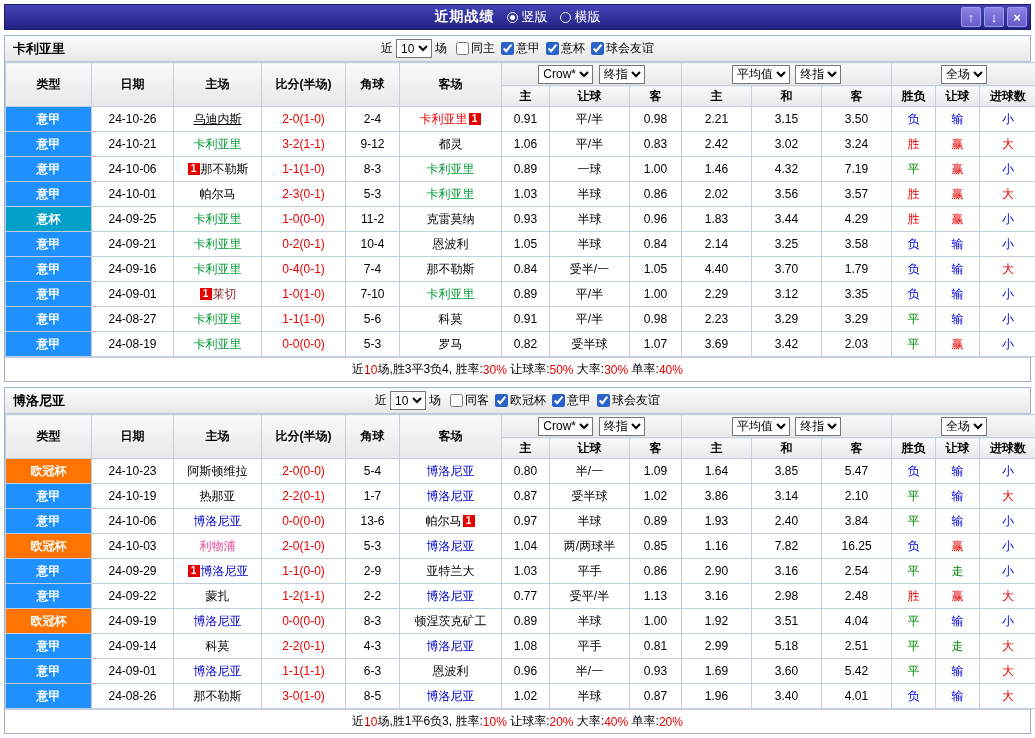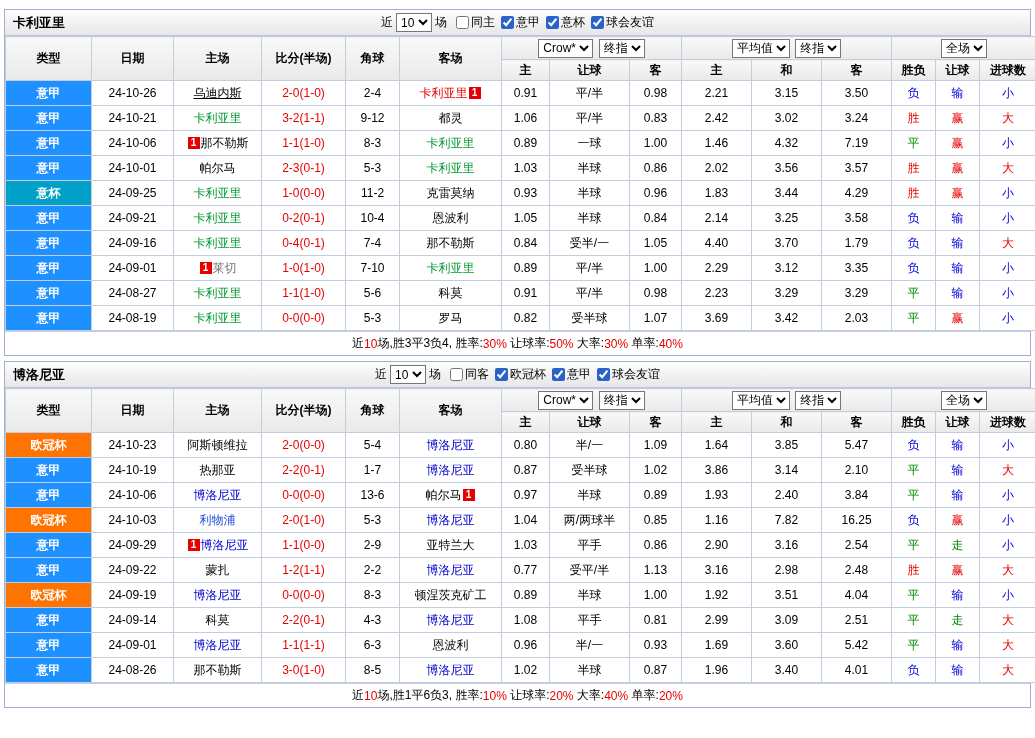--- a/index.html
+++ b/index.html
@@ -78,20 +78,38 @@
     height:24px; display:flex; align-items:center; justify-content:center;
     background:#fff; border-top:1px solid #c3cde0;
   }
   .summary span { white-space:pre; }
   .summary .red { color:#e60000; }
 </style>
 </head>
 <body>
 
 <div class="widget">
+  <div class="titlebar">
+    <div class="tb-center">
+      <span class="tb-title">近期战绩</span>
+      <span class="radio-opt">
+        <span class="radio-dot checked"></span>
+        <span>竖版</span>
+      </span>
+      <span class="radio-opt">
+        <span class="radio-dot"></span>
+        <span>横版</span>
+      </span>
+    </div>
+    <div class="tb-buttons">
+      <button class="tb-btn">↑</button>
+      <button class="tb-btn">↓</button>
+      <button class="tb-btn">×</button>
+    </div>
+  </div>
   <div id="sections">
       <div class="section">
     <div class="filter-row">
       <span class="team-title">卡利亚里</span>
       <span class="filters">
         <span>近</span>
         <select><option>10</option></select>
         <span>场</span>
         <span><label class="cb-label">
                 <input type="checkbox" style="">
@@ -274,21 +292,21 @@
               <td>4.40</td>
               <td>3.70</td>
               <td>1.79</td>
               <td style="color: rgb(0, 0, 224);">负</td>
               <td style="color: rgb(0, 0, 224);">输</td>
               <td style="color: rgb(230, 0, 0);">大</td>
             </tr>
             <tr>
               <td class="league" style="background: rgb(30, 144, 255);">意甲</td>
               <td>24-09-01</td>
-              <td><span class="rc">1</span><span class="tname" style="color: #737373;">莱切</span></td>
+              <td><span class="rc">1</span><span class="tname" style="color: #7f1d1d;">莱切</span></td>
               <td class="score">1-0(1-0)</td>
               <td>7-10</td>
               <td><span class="tname" style="color: rgb(0, 153, 51);">卡利亚里</span></td>
               <td>0.89</td>
               <td>平/半</td>
               <td>1.00</td>
               <td>2.29</td>
               <td>3.12</td>
               <td>3.35</td>
               <td style="color: rgb(0, 0, 224);">负</td>
@@ -464,21 +482,21 @@
               <td>1.93</td>
               <td>2.40</td>
               <td>3.84</td>
               <td style="color: rgb(0, 136, 0);">平</td>
               <td style="color: rgb(0, 0, 224);">输</td>
               <td style="color: rgb(0, 0, 224);">小</td>
             </tr>
             <tr>
               <td class="league" style="background: rgb(255, 115, 0);">欧冠杯</td>
               <td>24-10-03</td>
-              <td><span class="tname" style="color: #1d4ed8;">利物浦</span></td>
+              <td><span class="tname" style="color: #ec4899;">利物浦</span></td>
               <td class="score">2-0(1-0)</td>
               <td>5-3</td>
               <td><span class="tname" style="color: rgb(0, 0, 204);">博洛尼亚</span></td>
               <td>1.04</td>
               <td>两/两球半</td>
               <td>0.85</td>
               <td>1.16</td>
               <td>7.82</td>
               <td>16.25</td>
               <td style="color: rgb(0, 0, 224);">负</td>
@@ -540,21 +558,21 @@
               <td class="league" style="background: rgb(30, 144, 255);">意甲</td>
               <td>24-09-14</td>
               <td><span class="tname" style="color: rgb(0, 0, 0);">科莫</span></td>
               <td class="score">2-2(0-1)</td>
               <td>4-3</td>
               <td><span class="tname" style="color: rgb(0, 0, 204);">博洛尼亚</span></td>
               <td>1.08</td>
               <td>平手</td>
               <td>0.81</td>
               <td>2.99</td>
-              <td>3.09</td>
+              <td>5.18</td>
               <td>2.51</td>
               <td style="color: rgb(0, 136, 0);">平</td>
               <td style="color: rgb(0, 136, 0);">走</td>
               <td style="color: rgb(230, 0, 0);">大</td>
             </tr>
             <tr>
               <td class="league" style="background: rgb(30, 144, 255);">意甲</td>
               <td>24-09-01</td>
               <td><span class="tname" style="color: rgb(0, 0, 204);">博洛尼亚</span></td>
               <td class="score">1-1(1-1)</td>

